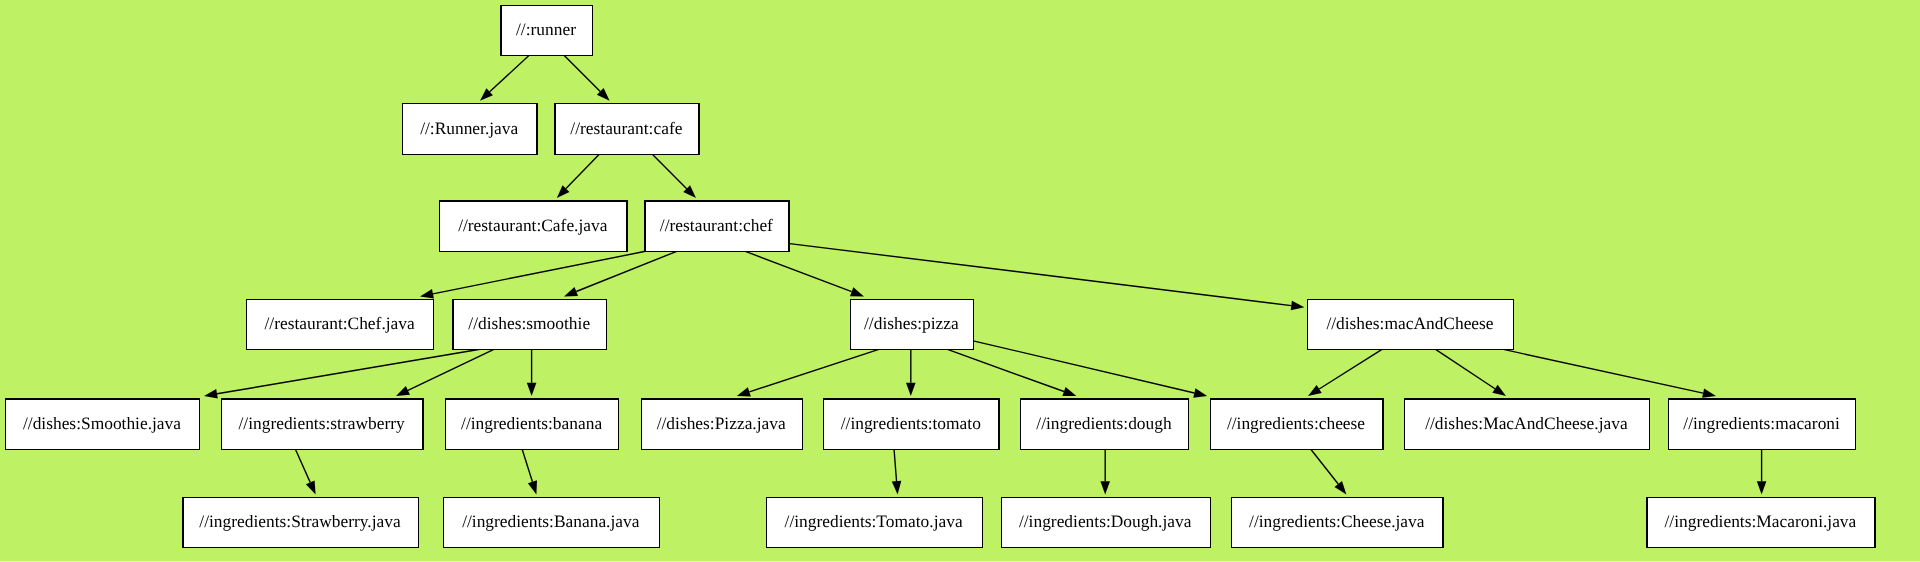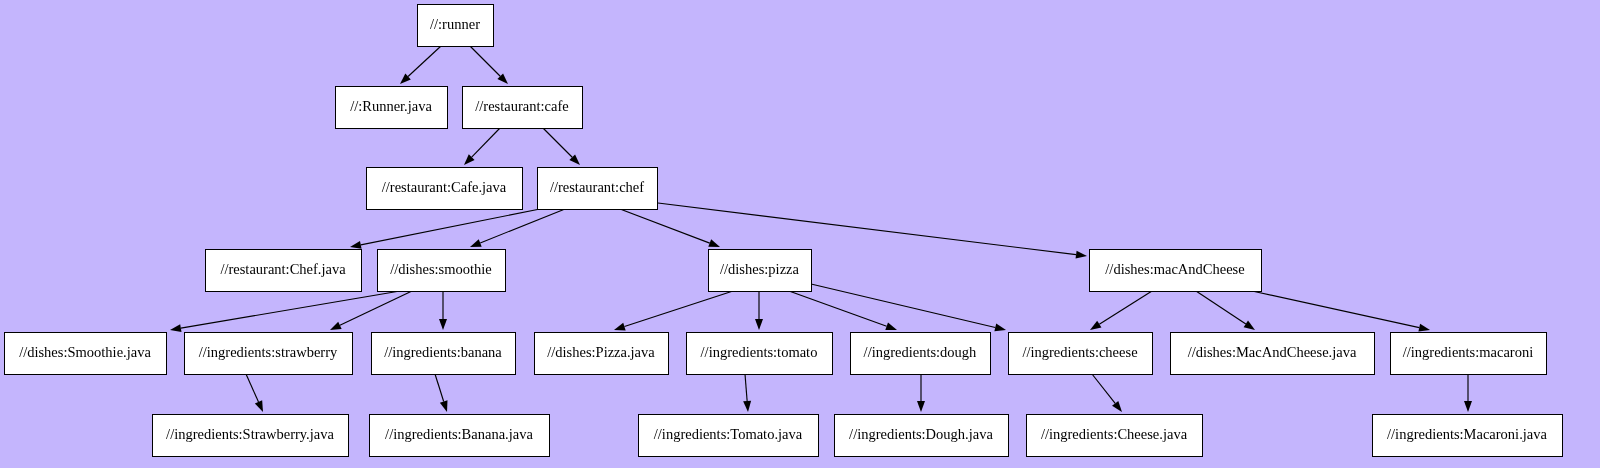--- a/index.html
+++ b/index.html
@@ -4,21 +4,21 @@
 <style>
   html, body {
     margin: 0;
     padding: 0;
     background: #ffffff;
   }
   #graph-root {
     position: relative;
     width: 1600px;
     height: 468px;
-    background: #c4b5fd;
+    background: #bef264;
     font-family: "Liberation Serif", "DejaVu Serif", serif;
     overflow: hidden;
   }
   #graph-svg {
     position: absolute;
     left: 0;
     top: 0;
     width: 1600px;
     height: 468px;
     display: block;

